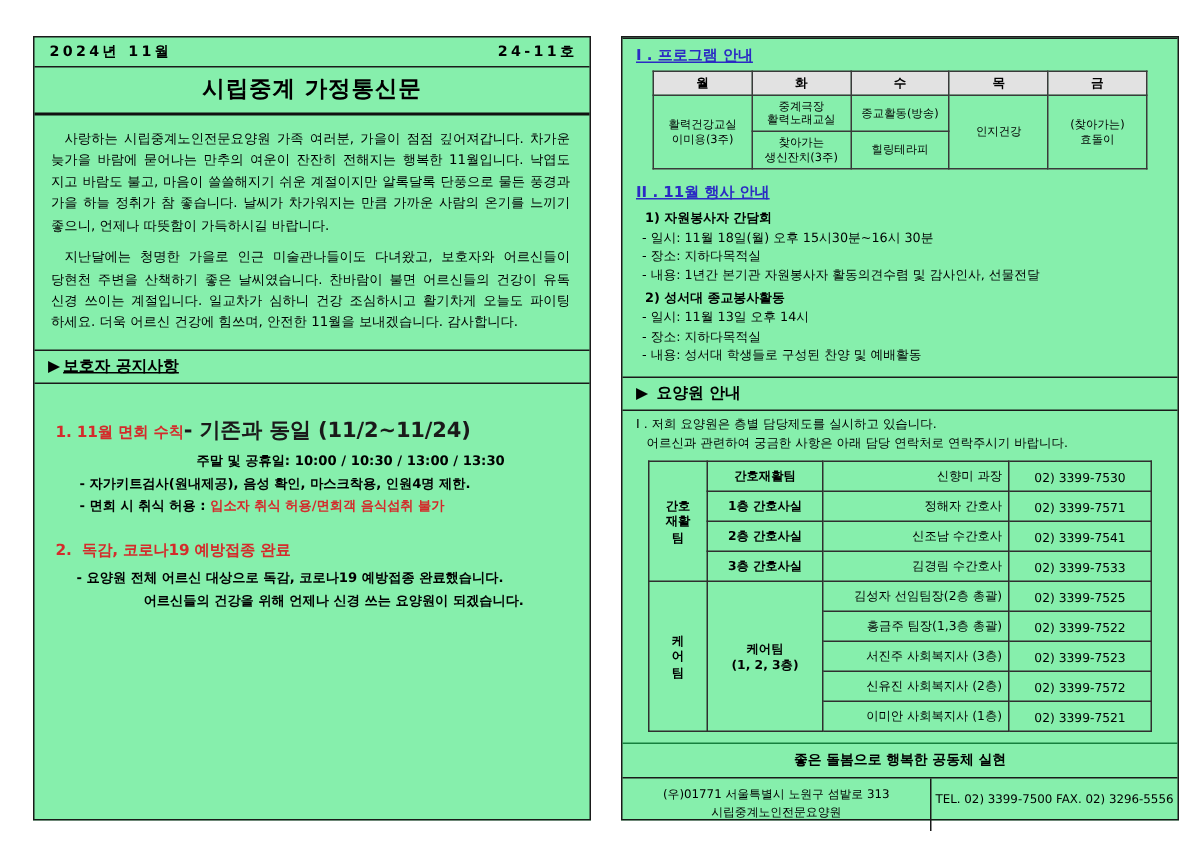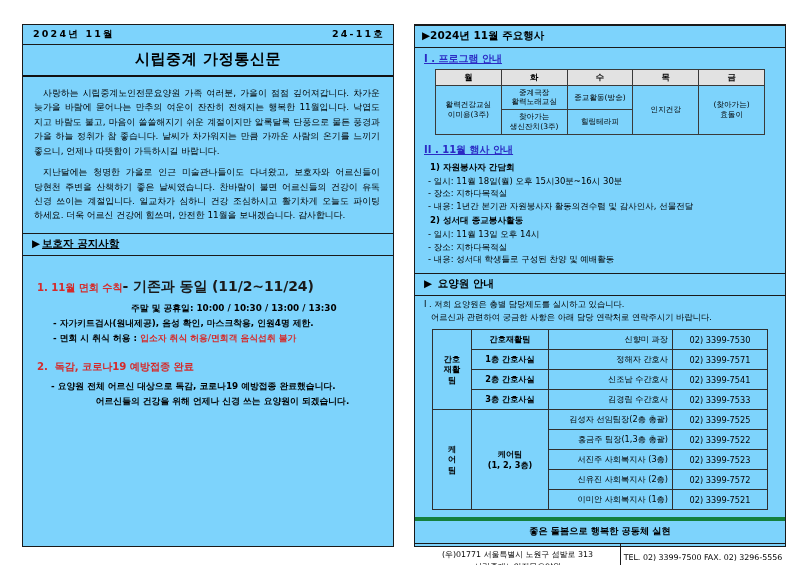--- a/index.html
+++ b/index.html
@@ -20,21 +20,21 @@
     height: 565px;
     display: flex;
     justify-content: space-between;
     box-sizing: border-box;
     padding: 24px 14px 18px 22px;
   }
   .sheet {
     box-sizing: border-box;
     width: 372px;
     border: 1px solid #1a1a1a;
-    background: #7dd3fc;
+    background: #86efac;
     display: flex;
     flex-direction: column;
   }
 
   
   .bar {
     box-sizing: border-box;
     border-bottom: 1px solid #1a1a1a;
     padding: 2px 6px;
   }
@@ -209,21 +209,21 @@
     line-height: 1.5;
     padding: 2px 8px 3px 9px;
     word-break: keep-all;
   }
   .intro-note .ind2 { display: block; padding-left: 7px; }
 
   .slogan {
     text-align: center;
     font-size: 9.2px;
     font-weight: bold;
-    border-top: 4px solid #15803d;
+    border-top: 1px solid #15803d;
     border-bottom: 1px solid #1a1a1a;
     padding: 4px 0 5px;
     margin-top: 7px;
   }
   .addr-row { display: flex; }
   .addr-left {
     flex: 1;
     text-align: center;
     font-size: 7.9px;
     line-height: 1.5;
@@ -285,23 +285,20 @@
           </div>
       </div>
 
     </div>
   </div>
 
   <div class="sheet">
 
     <div class="blank-bar"></div>
 
-    <div class="r-title">
-      <span>▶</span><span>2024년 11월 주요행사</span>
-    </div>
 
     <div class="roman">I . 프로그램 안내</div>
 
     <table class="grid prog">
       <tbody>
           <tr>
         <th>월</th>
         <th>화</th>
         <th>수</th>
         <th>목</th>

